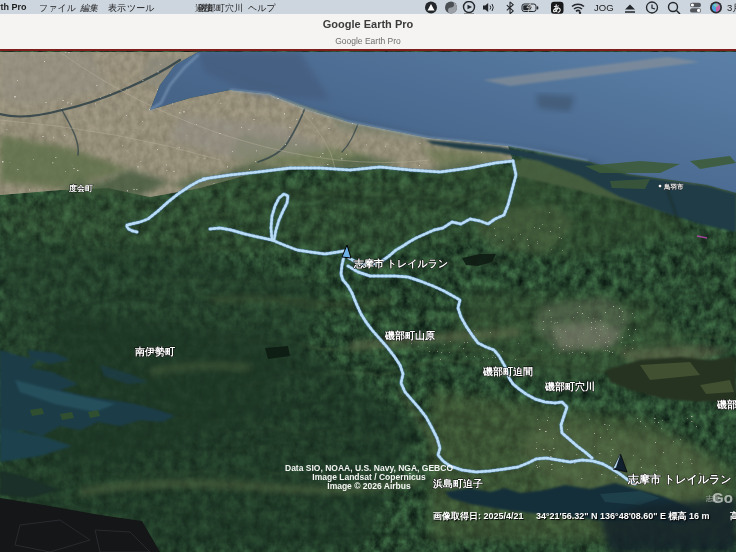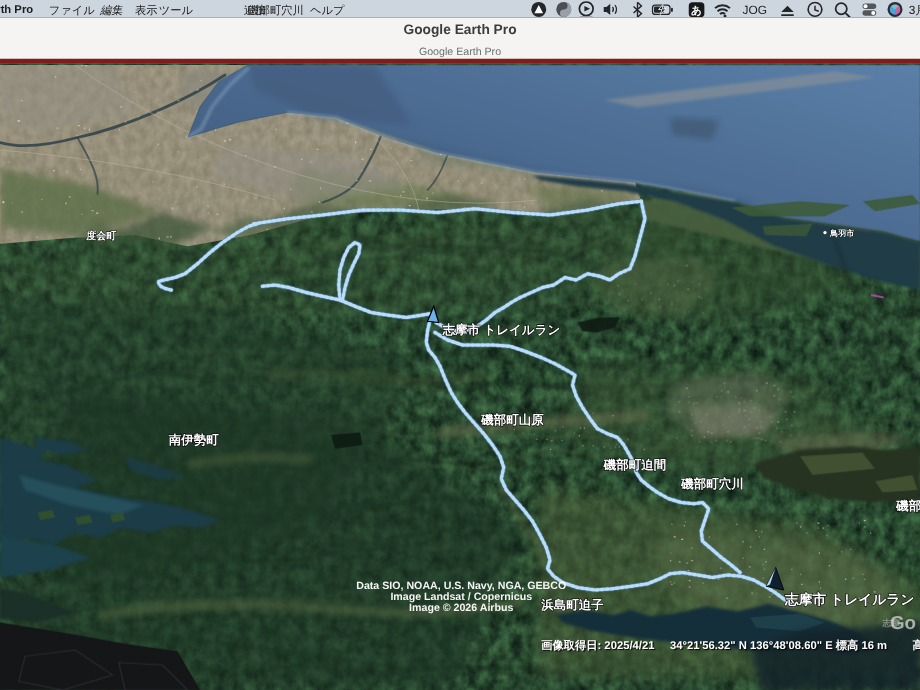--- a/index.html
+++ b/index.html
@@ -1,20 +1,20 @@
 <!DOCTYPE html>
 <html><head>
 <meta charset="utf-8">
 <style>
 html,body{margin:0;padding:0;width:736px;height:552px;overflow:hidden;background:#000;}
 *{box-sizing:border-box;font-family:"Liberation Sans",sans-serif;}
 #screen{position:relative;width:736px;height:552px;overflow:hidden;}
 #menubar{position:absolute;left:0;top:0;width:736px;height:14px;background:#cdd5de;color:#1b1b1b;font-size:9px;}
 #menubar .mi{position:absolute;top:2px;white-space:nowrap;}
-#titlebar{position:absolute;left:0;top:14px;width:736px;height:37px;background:#f5f4f2;border-bottom:4px solid #7f1d1d;}
+#titlebar{position:absolute;left:0;top:14px;width:736px;height:37px;background:#f5f4f2;border-bottom:2px solid #7f1d1d;}
 #titlebar .t1{position:absolute;left:0;right:0;top:4px;text-align:center;font-size:11px;font-weight:bold;color:#3c3c3c;}
 #titlebar .t2{position:absolute;left:0;right:0;top:22px;text-align:center;font-size:8.5px;color:#6e6e6e;}
 #map{position:absolute;left:0;top:51px;width:736px;height:501px;}
 #timebox{position:absolute;left:0;top:3px;width:136px;height:38px;background:rgba(28,26,23,0.82);box-shadow:2px 2px 4px rgba(0,0,0,.4);color:#fff;}
 #timebox .tm1{position:absolute;left:7px;top:2px;font-size:9px;}
 #timebox .tm2{position:absolute;left:11px;top:13px;font-size:9px;}
 #timebox .tm3{position:absolute;left:85px;top:29px;font-size:9px;}
 #groove{position:absolute;left:1px;top:21px;width:123px;height:11px;background:rgba(190,190,190,0.45);border-radius:5px;}
 #bluebar{position:absolute;left:3px;top:3px;width:105px;height:4.5px;background:linear-gradient(180deg,#6d9fd8,#2e5fa3);border-radius:2px;}
 #handle{position:absolute;left:1px;top:0px;width:9px;height:11px;background:linear-gradient(180deg,#fff,#dcdcdc);border-radius:2.5px;box-shadow:0 0 1px #333;}

